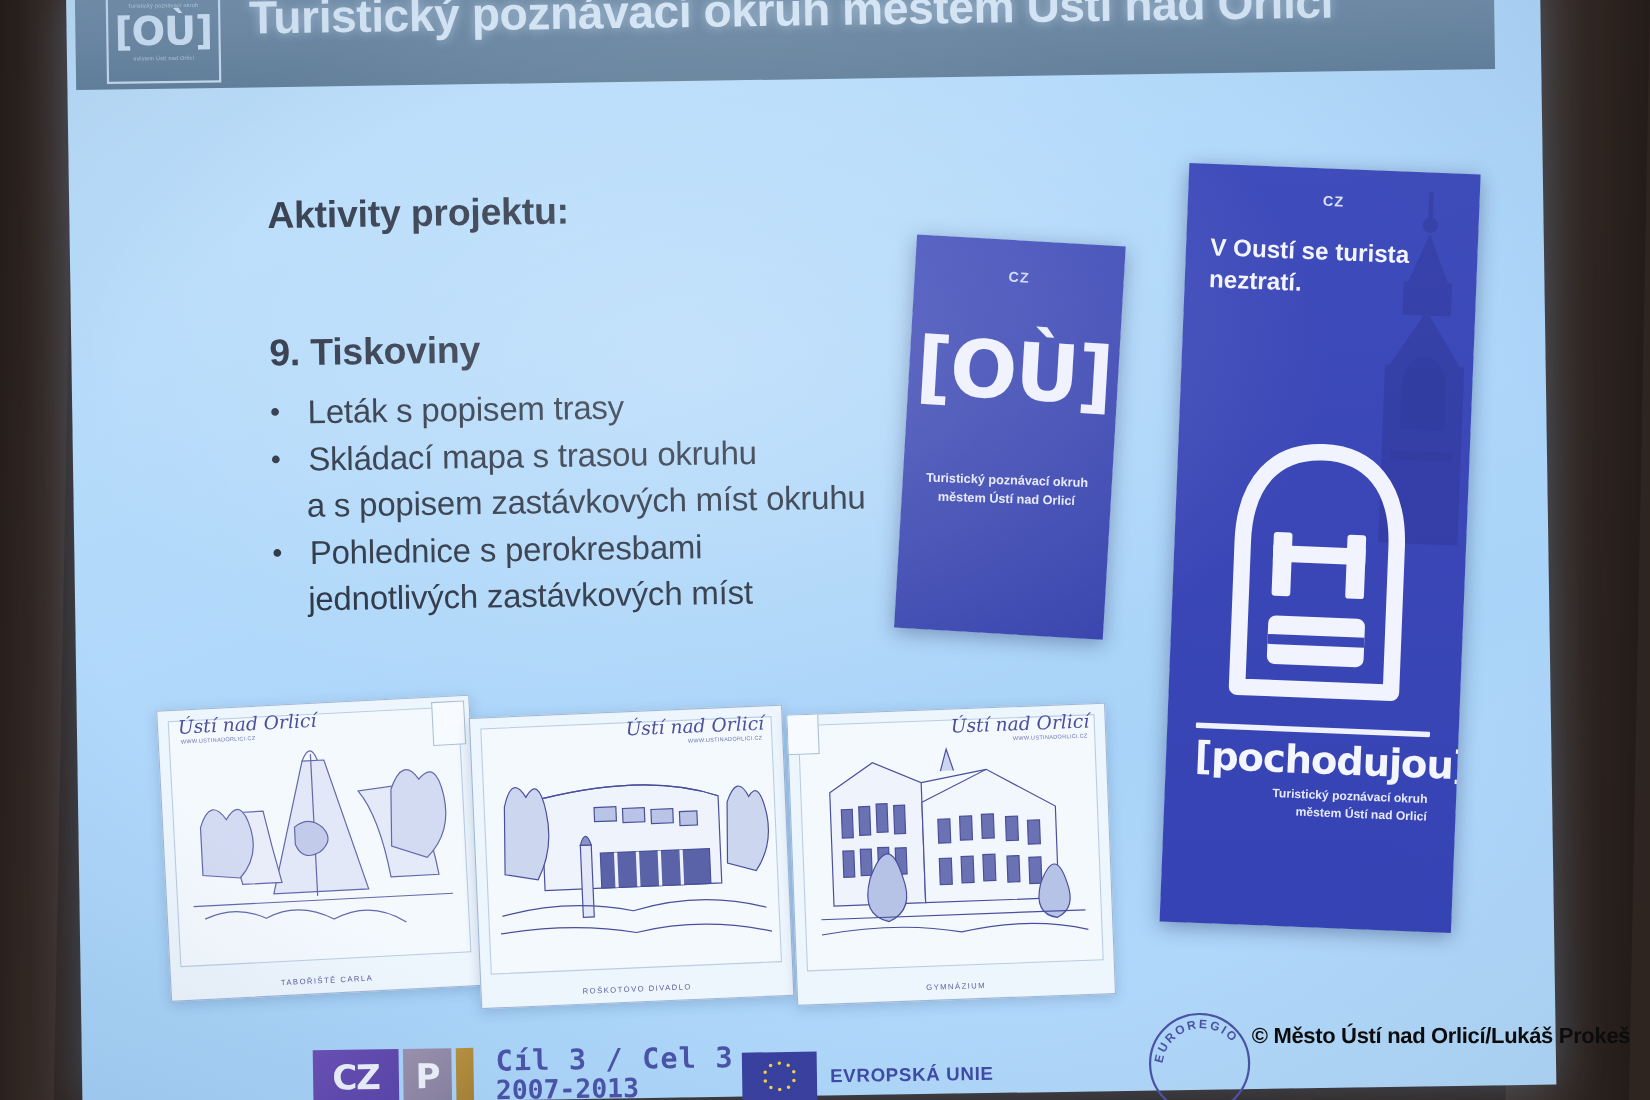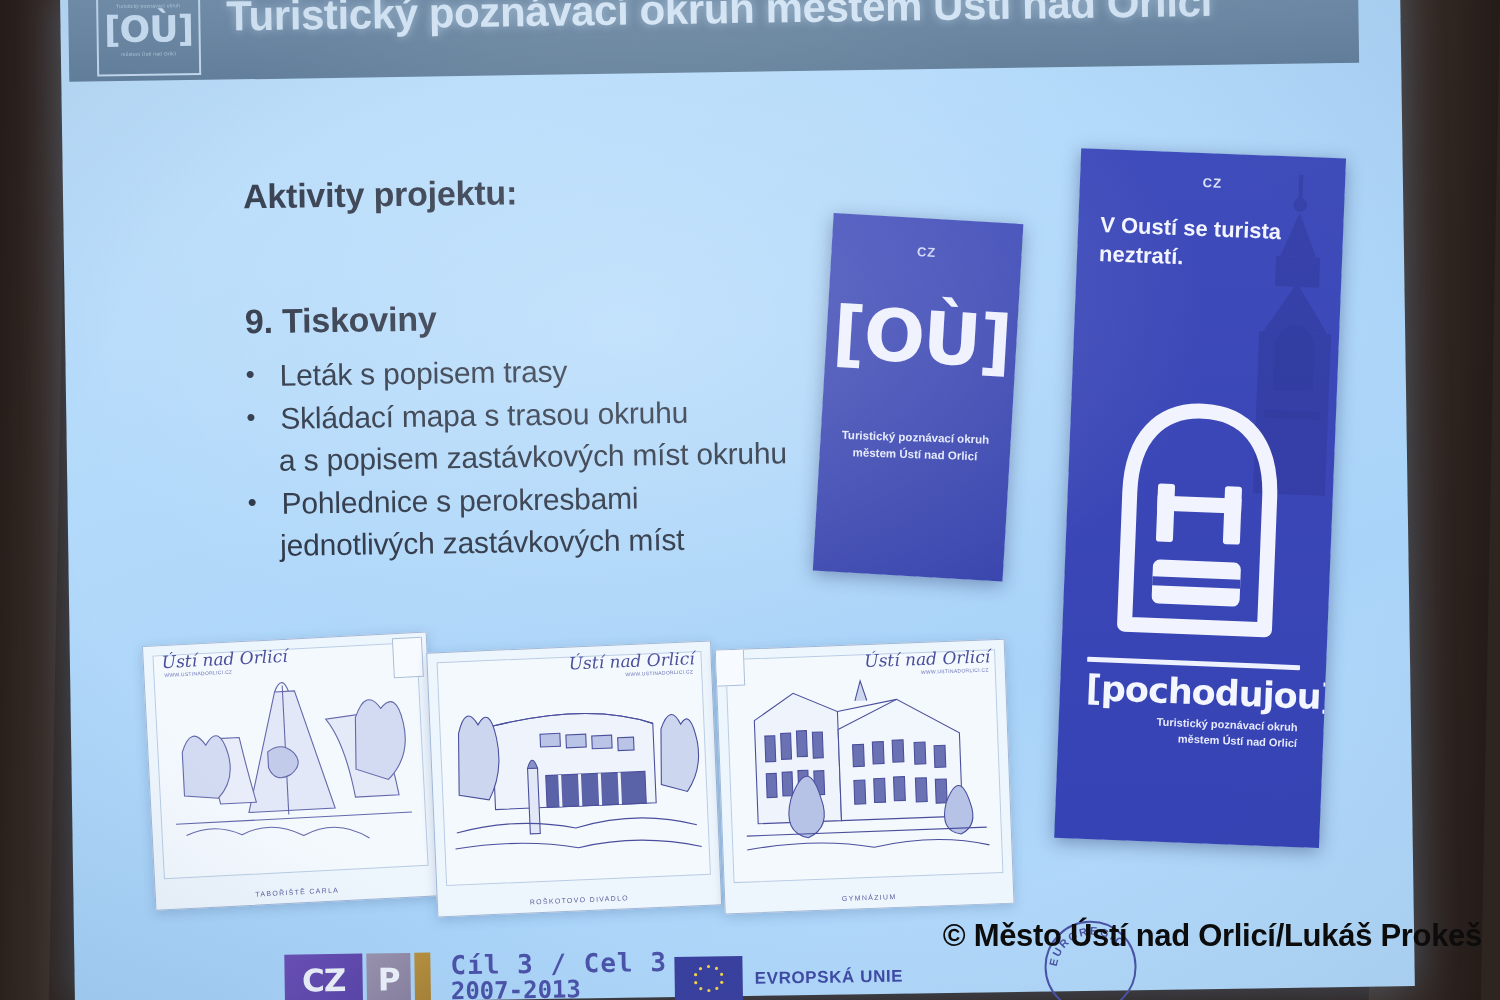--- a/index.html
+++ b/index.html
@@ -248,21 +248,21 @@
 
   .euroregio {
     position:absolute; left:760px; bottom:-14px; width:92px; height:92px;
     border:2px solid #4a53a6; border-radius:50%;
     color:#4a53a6;
   }
 
   
   #copyright {
     position:absolute; right:18px; bottom:46px;
-    font-size:31px; font-weight:bold; color:#0c0c0c;
+    font-size:20px; font-weight:bold; color:#0c0c0c;
     white-space:nowrap; letter-spacing:-.3px;
     font-family:"Liberation Sans", sans-serif;
     z-index:40;
   }
 </style>
 </head>
 <body>
 
 <div id="stage">
 

